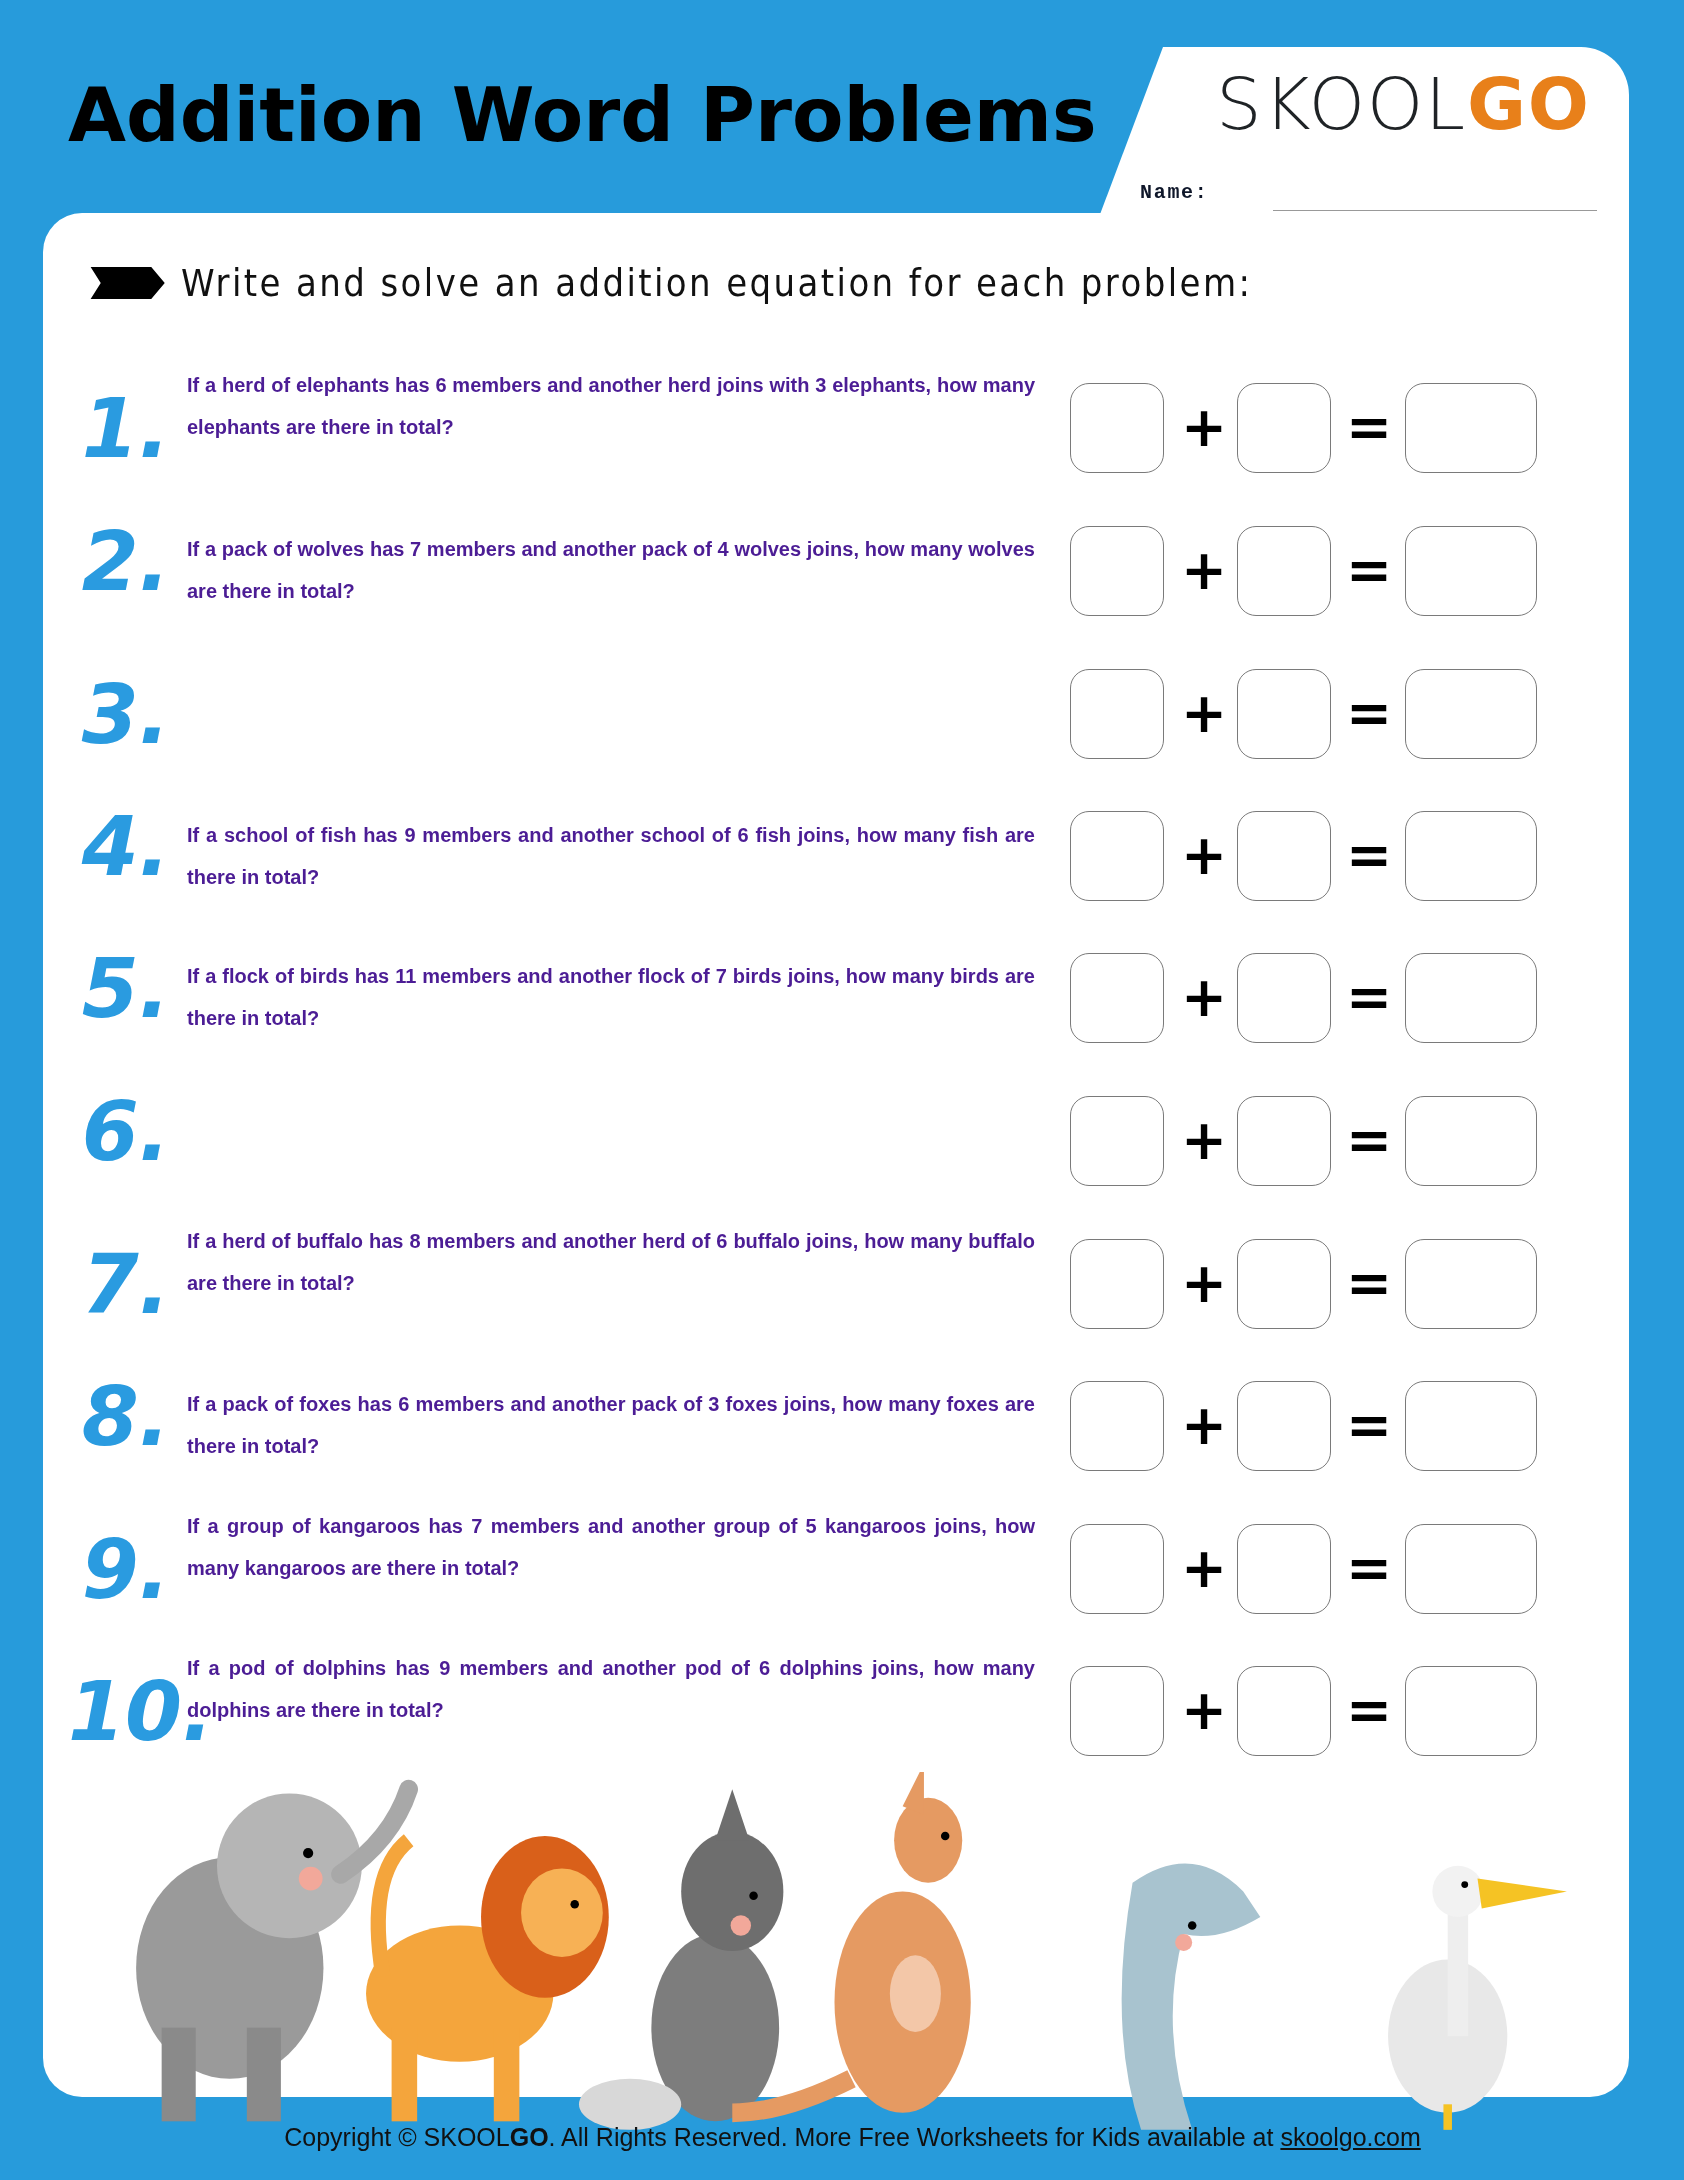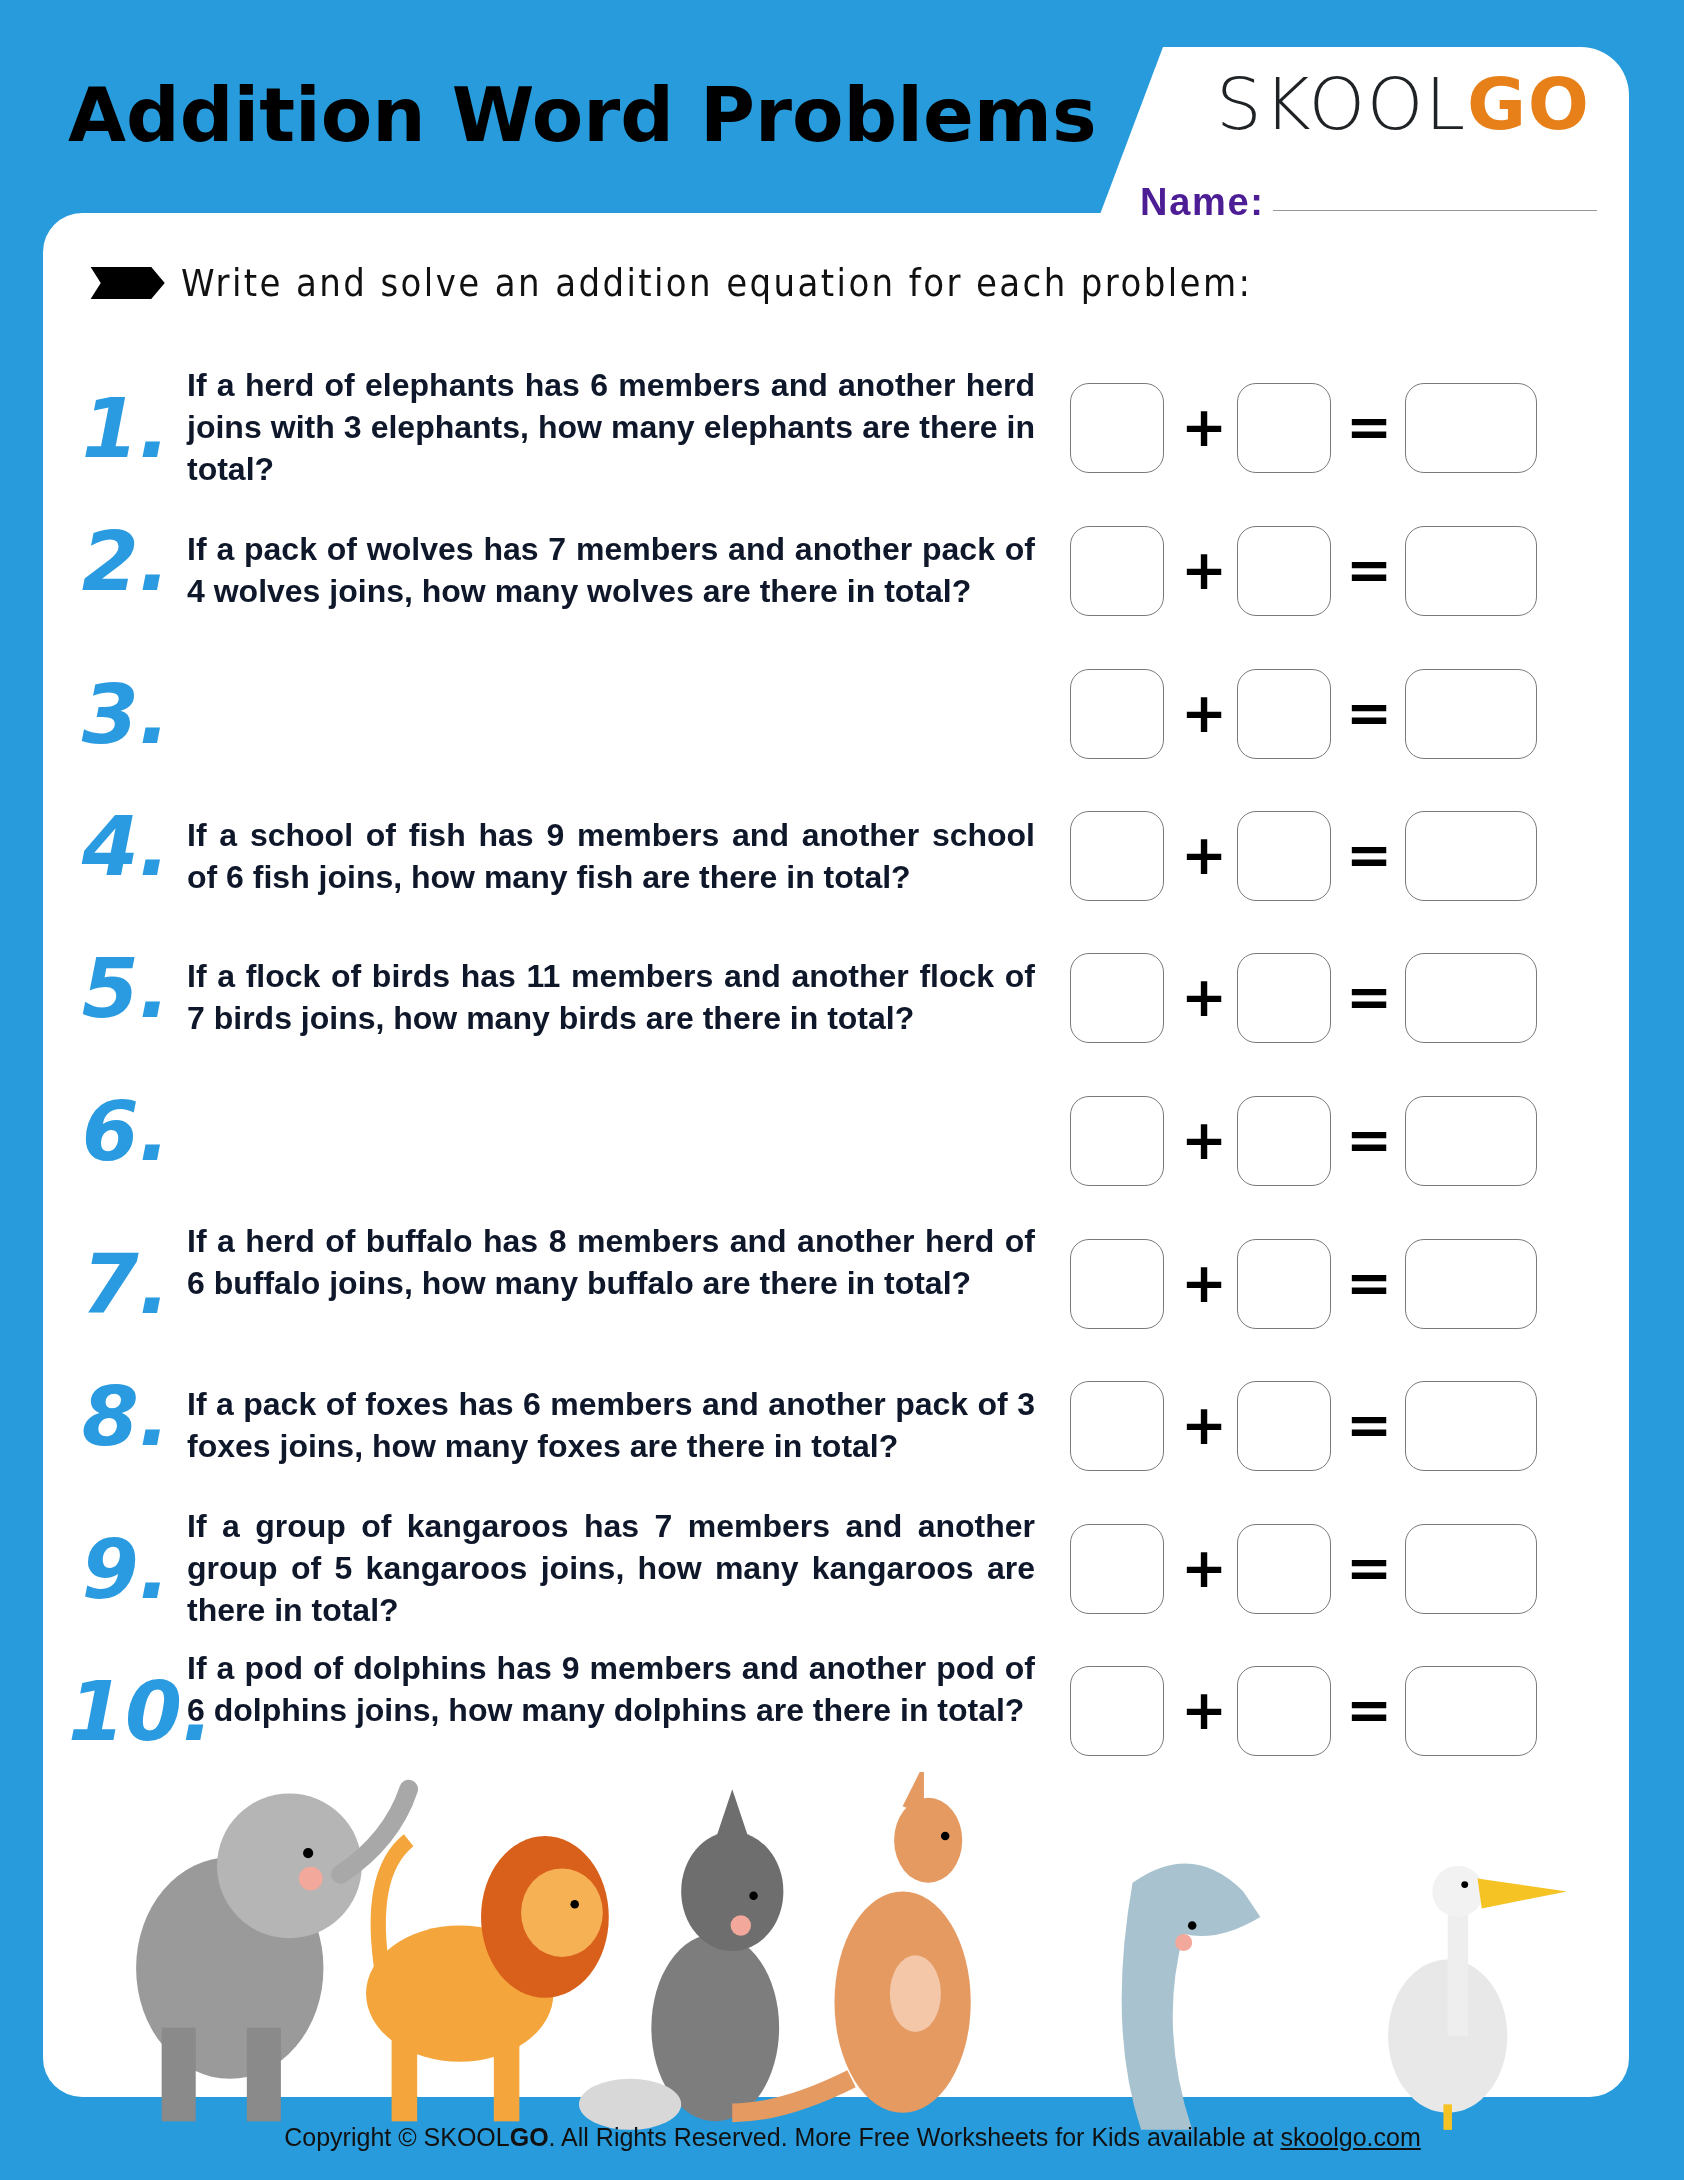--- a/index.html
+++ b/index.html
@@ -21,42 +21,42 @@
     position: absolute; left: 68px; top: 78px; margin: 0;
     font-family: "DejaVu Sans", sans-serif; font-weight: bold;
     font-size: 75px; letter-spacing: 0px; color: #000; line-height: 1;
   }
   .logo {
     position: absolute; left: 1216px; top: 68px; font-size: 72px; line-height: 1;
     font-family: "DejaVu Sans", sans-serif; font-weight: 200; letter-spacing: 1.7px; color: #1f2326;
   }
   .logo .go { color: #e8801a; font-weight: bold; }
   .name-label {
-    position: absolute; left: 1140px; top: 181px; font-size: 38px; font-weight: bold;
-    letter-spacing: 1.7px; color: #4c1d95;
+    position: absolute; left: 1140px; top: 181px; font-size: 20px; font-weight: bold;
+    letter-spacing: 1.7px; color: #0f172a; font-family: Liberation Mono, monospace;
   }
   .name-line {
     position: absolute; left: 1273px; top: 210px; width: 324px; height: 0;
     border-bottom: 1.7px solid #999;
   }
   .instr-arrow { position: absolute; left: 87px; top: 267px; width: 78px; height: 32px; }
   .instr-text {
     position: absolute; left: 181px; top: 262px; font-size: 37px; font-weight: normal;
     letter-spacing: 2.6px; color: #111; font-family: "DejaVu Sans", sans-serif;
     transform: scaleX(0.92); transform-origin: left center;
   }
   .row { position: absolute; left: 0; width: 1685px; height: 136px; }
   .num {
     position: absolute; left: 68px; width: 102px; text-align: right;
     font-family: "DejaVu Sans", sans-serif; font-weight: bold; font-style: italic;
     font-size: 82px; color: #2a9be0; line-height: 1;
   }
   .qtext {
-    position: absolute; left: 187px; width: 848px; font-size: 32px; font-weight: bold;
-    line-height: 42px; color: #0f172a; text-align: justify; text-align-last: left;
+    position: absolute; left: 187px; width: 848px; font-size: 20px; font-weight: bold;
+    line-height: 42px; color: #4c1d95; text-align: justify; text-align-last: left;
     font-family: "Liberation Sans", sans-serif;
   }
   .box {
     position: absolute; height: 90px; border: 1.7px solid #7a7a7a; border-radius: 19px;
     background: #fff; box-sizing: border-box;
   }
   .b1 { left: 1070px; width: 94px; }
   .b2 { left: 1237px; width: 94px; }
   .b3 { left: 1405px; width: 132px; }
   .op {

